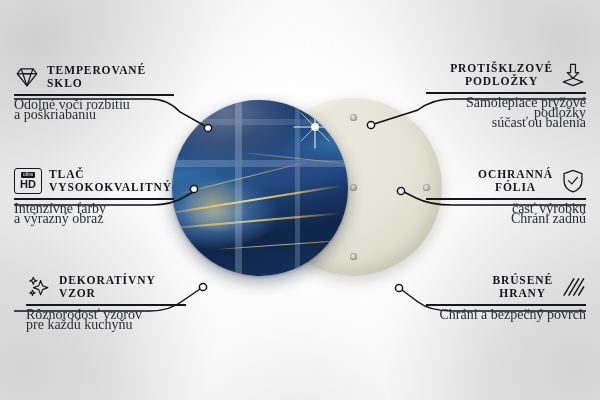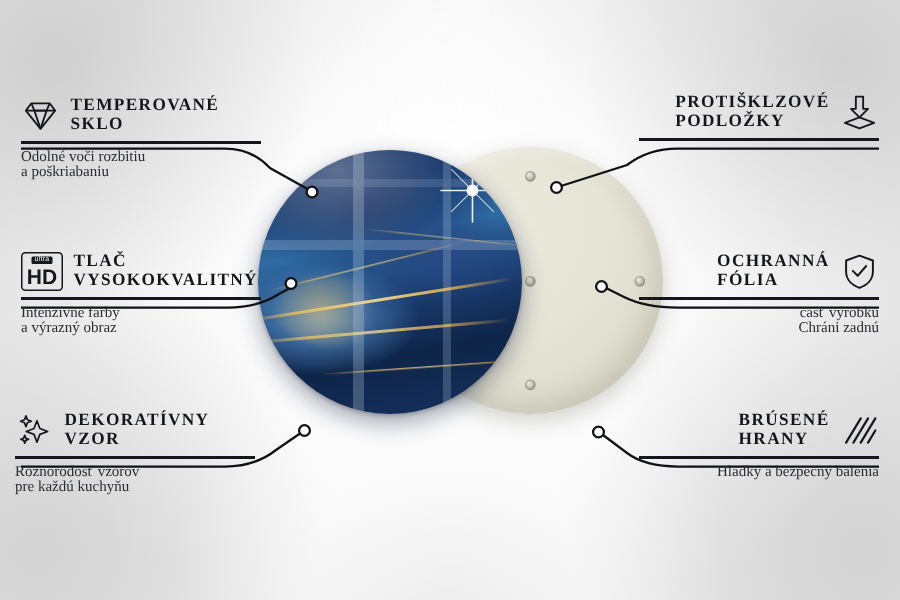--- a/index.html
+++ b/index.html
@@ -77,35 +77,35 @@
 
   
   .lines{position:absolute;inset:0;}
 
   
   .feat{position:absolute;width:160px;}
   .feat .head{display:flex;align-items:center;gap:7px;}
   .feat.right .head{justify-content:flex-end;}
   .title{font-family:"Liberation Serif",serif;font-size:11.5px;line-height:12.6px;
     letter-spacing:.9px;color:#14161a;font-weight:700;text-transform:uppercase;}
-  .feat.right .title{text-align:left;}
+  .feat.right .title{text-align:center;}
   .rule{height:1.6px;background:#15171b;margin-top:4px;width:100%;}
-  .desc{font-family:"Liberation Serif",serif;font-size:10px;line-height:10.4px;color:#2a2c30;margin-top:4px;}
+  .desc{font-family:"Liberation Serif",serif;font-size:14px;line-height:10.4px;color:#2a2c30;margin-top:4px;}
   .feat.right .desc{text-align:right;}
 
   .ico{width:26px;height:26px;flex:0 0 26px;display:block;}
   .hdbox{width:26px;height:24px;flex:0 0 26px;border:1.3px solid #15171b;border-radius:3px;
     display:flex;flex-direction:column;align-items:center;justify-content:center;line-height:1;}
   .hdbox .u{font-family:"Liberation Sans",sans-serif;font-size:4.6px;letter-spacing:.2px;
     background:#15171b;color:#fff;padding:.5px 2px;border-radius:1px;}
-  .hdbox .h{font-family:"Liberation Sans",sans-serif;font-size:14px;font-weight:700;color:#15171b;margin-top:1px;}
+  .hdbox .h{font-family:"Liberation Sans",sans-serif;font-size:11px;font-weight:700;color:#15171b;margin-top:1px;}
 
   .f-tl{left:14px;top:64px;}
   .f-ml{left:14px;top:168px;}
-  .f-bl{left:10px;top:274px;}
+  .f-bl{left:26px;top:274px;}
   .f-tr{left:426px;top:62px;}
   .f-mr{left:426px;top:168px;}
   .f-br{left:426px;top:274px;}
 </style>
 </head>
 <body>
 
 <div class="stage">
 
   <div class="bg"></div>
@@ -231,20 +231,24 @@
         <div class="title">PODLOŽKY</div>
       </div>
       <svg class="ico" viewBox="0 0 32 32">
         <g fill="none" stroke="#15171b" stroke-width="1.5" stroke-linejoin="round" stroke-linecap="round">
           <path d="M13 3 H19 V13 H23 L16 20 L9 13 H13 Z"></path>
           <path d="M16 20 L4 24.5 L16 29 L28 24.5 Z"></path>
         </g>
       </svg>
     </div>
     <div class="rule"></div>
+    <div class="desc">
+      <div>Samolepiace pryžové podložky</div>
+      <div>súčasťou balenia</div>
+    </div>
   </div>
 
   <div class="feat f-mr right">
     <div class="head">
       <div>
         <div class="title">OCHRANNÁ</div>
         <div class="title">FÓLIA</div>
       </div>
       <svg class="ico" viewBox="0 0 32 32">
         <g fill="none" stroke="#15171b" stroke-width="1.6" stroke-linejoin="round" stroke-linecap="round">
@@ -270,18 +274,18 @@
         <g fill="none" stroke="#15171b" stroke-width="1.8" stroke-linecap="round">
           <path d="M5 26 L17 6"></path>
             <path d="M11 26 L23 6"></path>
             <path d="M17 26 L29 6"></path>
           <path d="M23 26 L29 16"></path>
         </g>
       </svg>
     </div>
     <div class="rule"></div>
     <div class="desc">
-      <div>Hladký a bezpečný balenia</div>
+      <div>Chráni a bezpečný povrch</div>
       <div></div>
     </div>
   </div>
 
 </div>
 
 </body></html>

